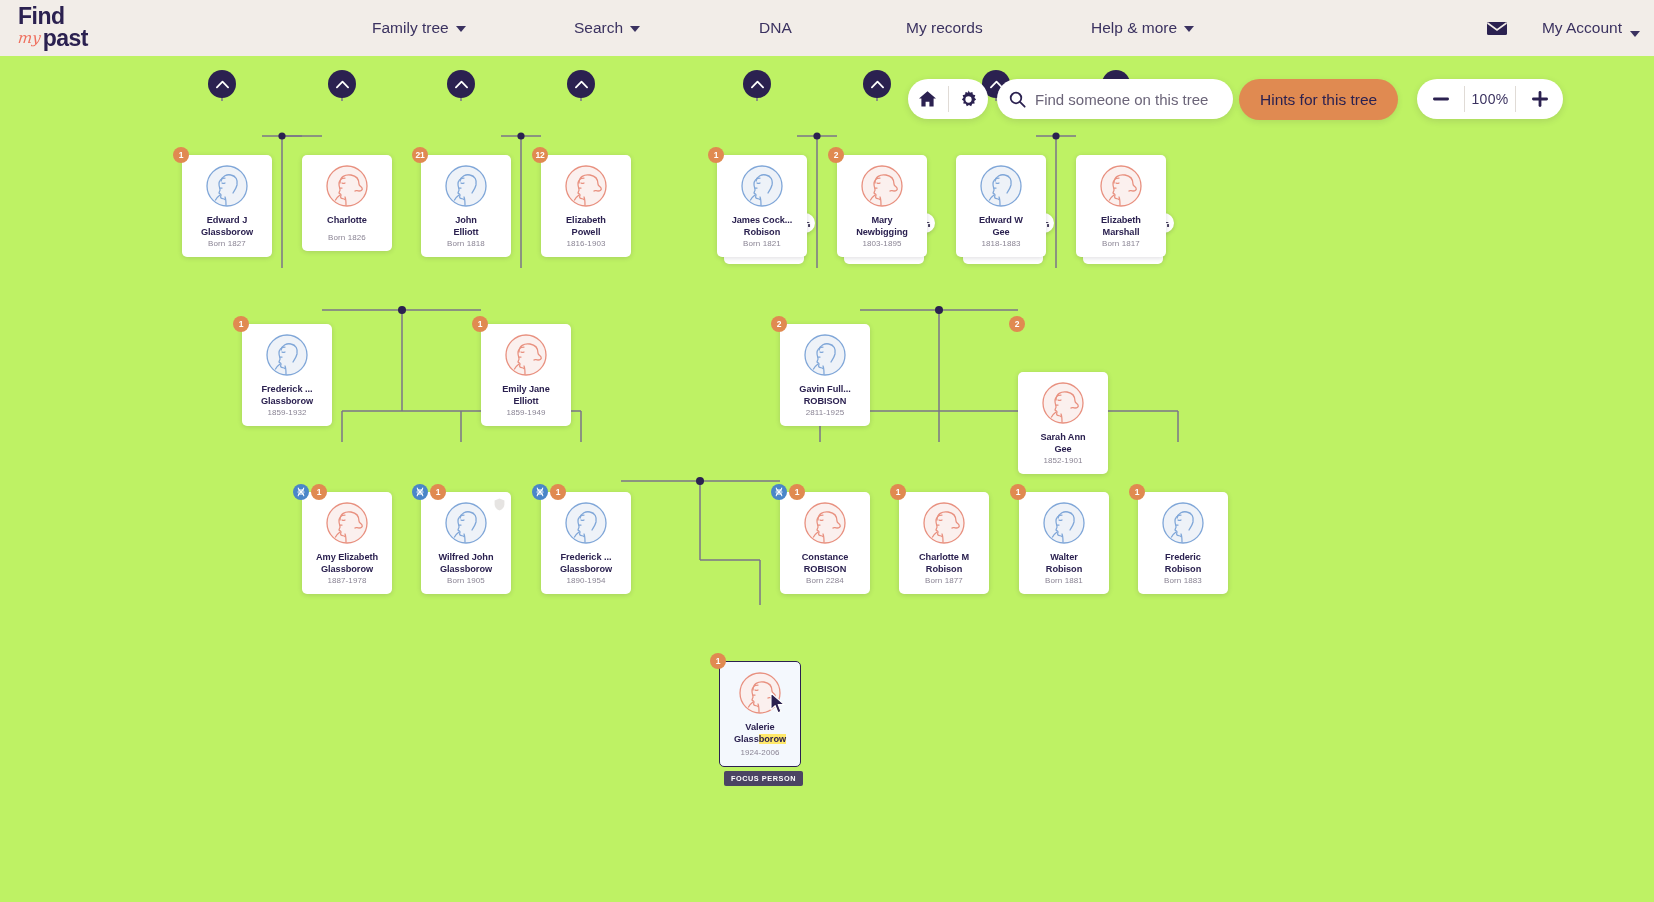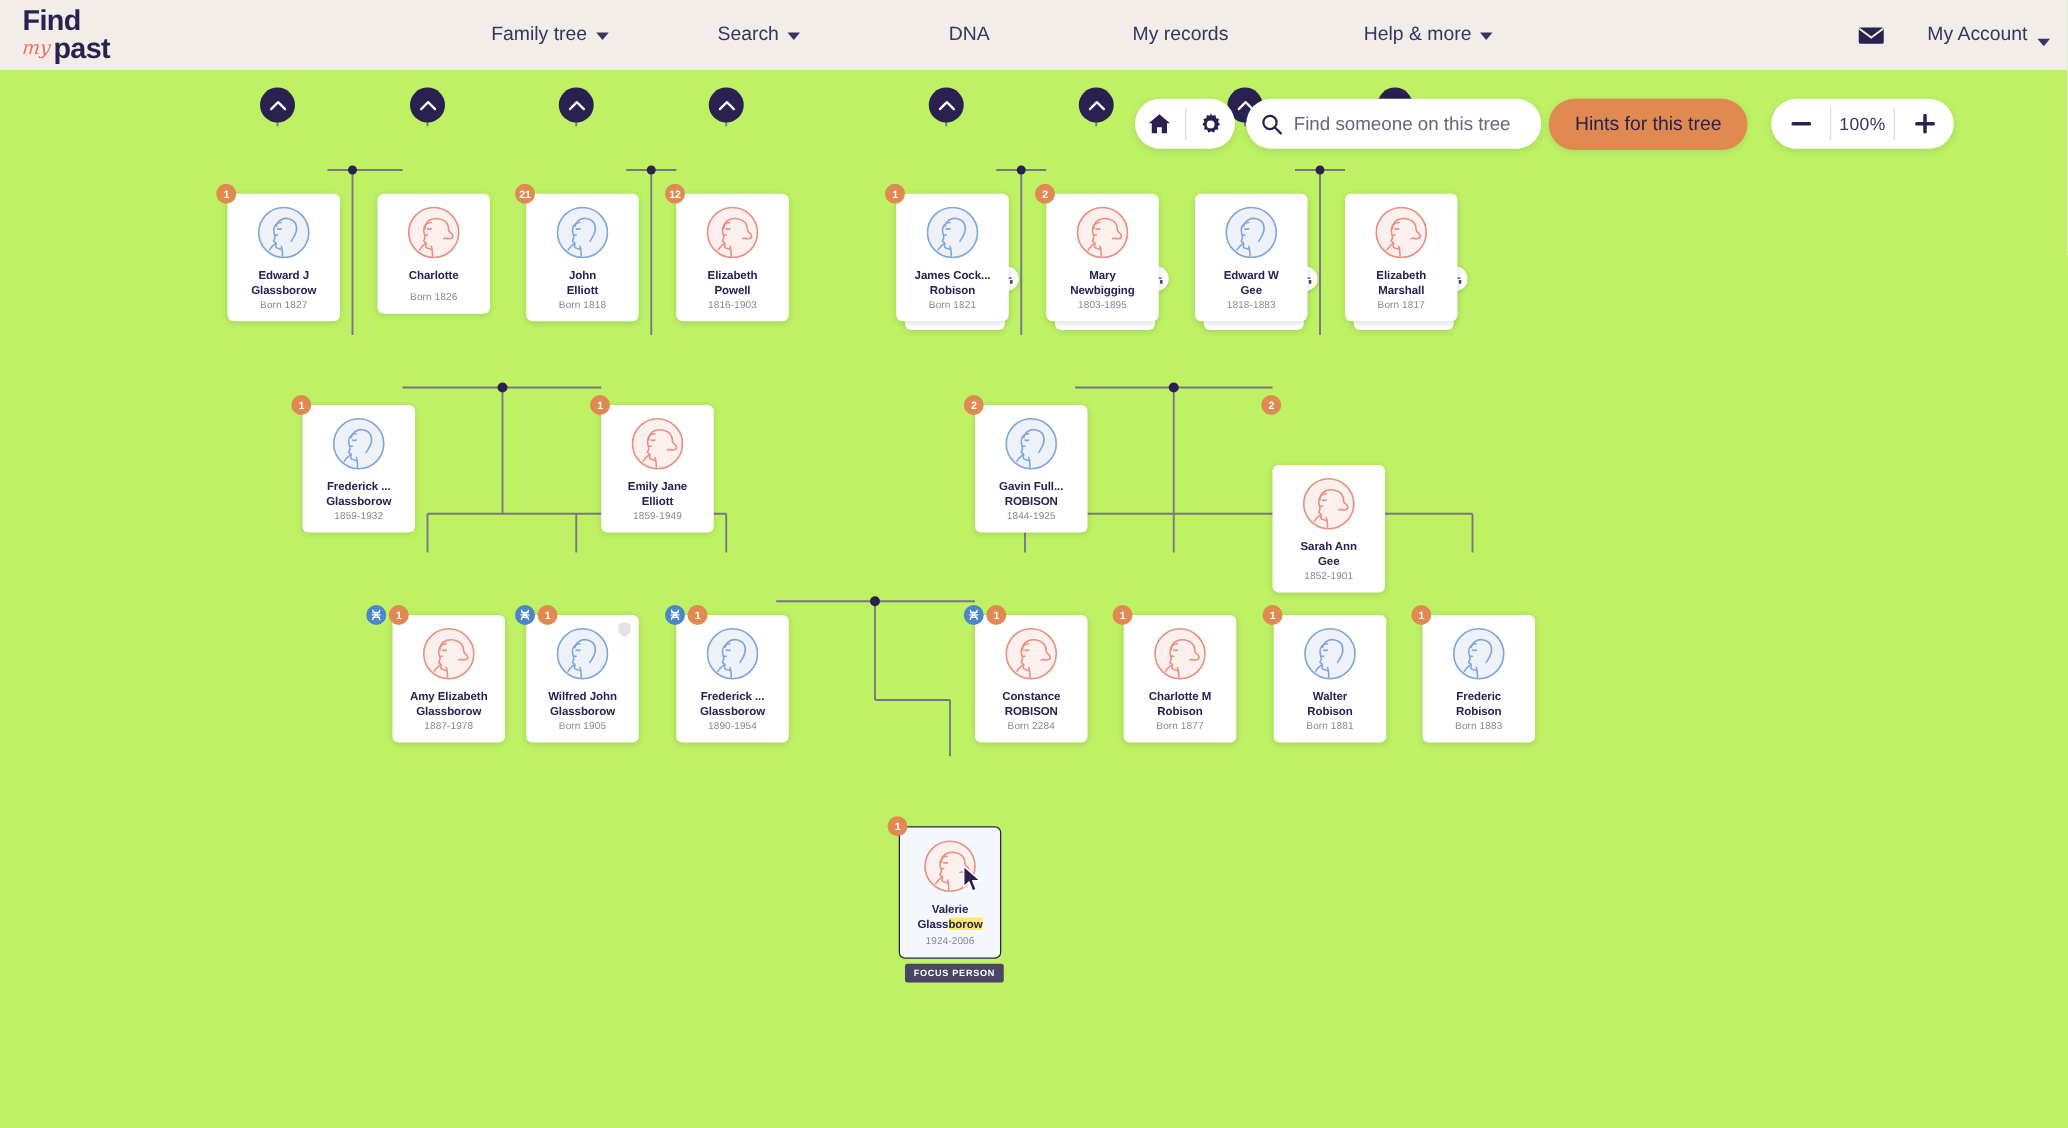--- a/index.html
+++ b/index.html
@@ -160,21 +160,21 @@
   <div class="header">
     <div class="logo">
       <span class="l-find">Find</span>
       <span class="l-row">
         <span class="l-my">my</span>
         <span class="l-past">past</span>
       </span>
     </div>
 
     <div class="nav">
-      <div class="nav-item" style="position:absolute;left:17px;margin-left:21px;">
+      <div class="nav-item" style="position:absolute;left:17px;">
         <span>Family tree</span>
         <i class="caret"></i>
       </div>
       <div class="nav-item" style="position:absolute;left:219px;">
         <span>Search</span>
         <i class="caret"></i>
       </div>
       <div class="nav-item" style="position:absolute;left:404px;">
         <span>DNA</span>
       </div>
@@ -565,40 +565,40 @@
               <g stroke="#7fa6d8" stroke-width="1.25" fill="none" stroke-linecap="round">
                 <path d="M19 13c-4 0-6 3-6 6 0 3 1 4 1 6 0 1-1 2-1 3 1 1 2 1 2 2 0 1-1 2 0 3 1 1 3 .5 4 1.5"></path>
                 <path d="M14 30c-2 1.5-3.5 3-4.5 5"></path>
                 <path d="M19 32c1 2 1 5 1 8"></path>
                 <path d="M16 18c1 .6 2 .6 3 0"></path>
                 <path d="M14 23h2"></path>
                 <path d="M15 16c1-5 6-7 10-6 5 1 7 5 6 10-1 4-3 6-4 8" stroke="#7fa6d8" stroke-width="1.3" fill="none"></path>
               </g>
             </svg></div>
           <div class="cname">Gavin Full...<br>ROBISON</div>
-          <div class="cdate">1844-1925</div>
+          <div class="cdate">2811-1925</div>
         </div>
         <div class="hint-badge" style="left: 771px; top: 260px;">2</div>
         <div class="card tall" style="left: 1018px; top: 268px; margin-top: 48px;">
           <div class="portrait"><svg viewBox="0 0 42 42" width="42" height="42">
               <circle cx="21" cy="21" r="20" fill="#fbf0ee" stroke="#e8907f" stroke-width="1.3"></circle>
               <g stroke="#e8907f" stroke-width="1.25" fill="none" stroke-linecap="round">
                 <path d="M19 13c-4 0-6 3-6 6 0 3 1 4 1 6 0 1-1 2-1 3 1 1 2 1 2 2 0 1-1 2 0 3 1 1 3 .5 4 1.5"></path>
                 <path d="M14 30c-2 1.5-3.5 3-4.5 5"></path>
                 <path d="M19 32c1 2 1 5 1 8"></path>
                 <path d="M16 18c1 .6 2 .6 3 0"></path>
                 <path d="M14 23h2"></path>
                 <path d="M14 18c0-6 5-9 11-8 6 1 8 5 8 9 0 2 2 2 3 4 1 2-1 3-3 3-2 0-3-1-4 0" stroke="#e8907f" stroke-width="1.3" fill="none"></path>
               </g>
             </svg></div>
           <div class="cname">Sarah Ann<br>Gee</div>
           <div class="cdate">1852-1901</div>
         </div>
         <div class="hint-badge" style="left: 1009px; top: 260px;">2</div>
-        <div class="card tall" style="left: 314px; top: 436px;">
+        <div class="card tall" style="left: 302px; top: 436px;">
           <div class="portrait"><svg viewBox="0 0 42 42" width="42" height="42">
               <circle cx="21" cy="21" r="20" fill="#fbf0ee" stroke="#e8907f" stroke-width="1.3"></circle>
               <g stroke="#e8907f" stroke-width="1.25" fill="none" stroke-linecap="round">
                 <path d="M19 13c-4 0-6 3-6 6 0 3 1 4 1 6 0 1-1 2-1 3 1 1 2 1 2 2 0 1-1 2 0 3 1 1 3 .5 4 1.5"></path>
                 <path d="M14 30c-2 1.5-3.5 3-4.5 5"></path>
                 <path d="M19 32c1 2 1 5 1 8"></path>
                 <path d="M16 18c1 .6 2 .6 3 0"></path>
                 <path d="M14 23h2"></path>
                 <path d="M14 18c0-6 5-9 11-8 6 1 8 5 8 9 0 2 2 2 3 4 1 2-1 3-3 3-2 0-3-1-4 0" stroke="#e8907f" stroke-width="1.3" fill="none"></path>
               </g>

